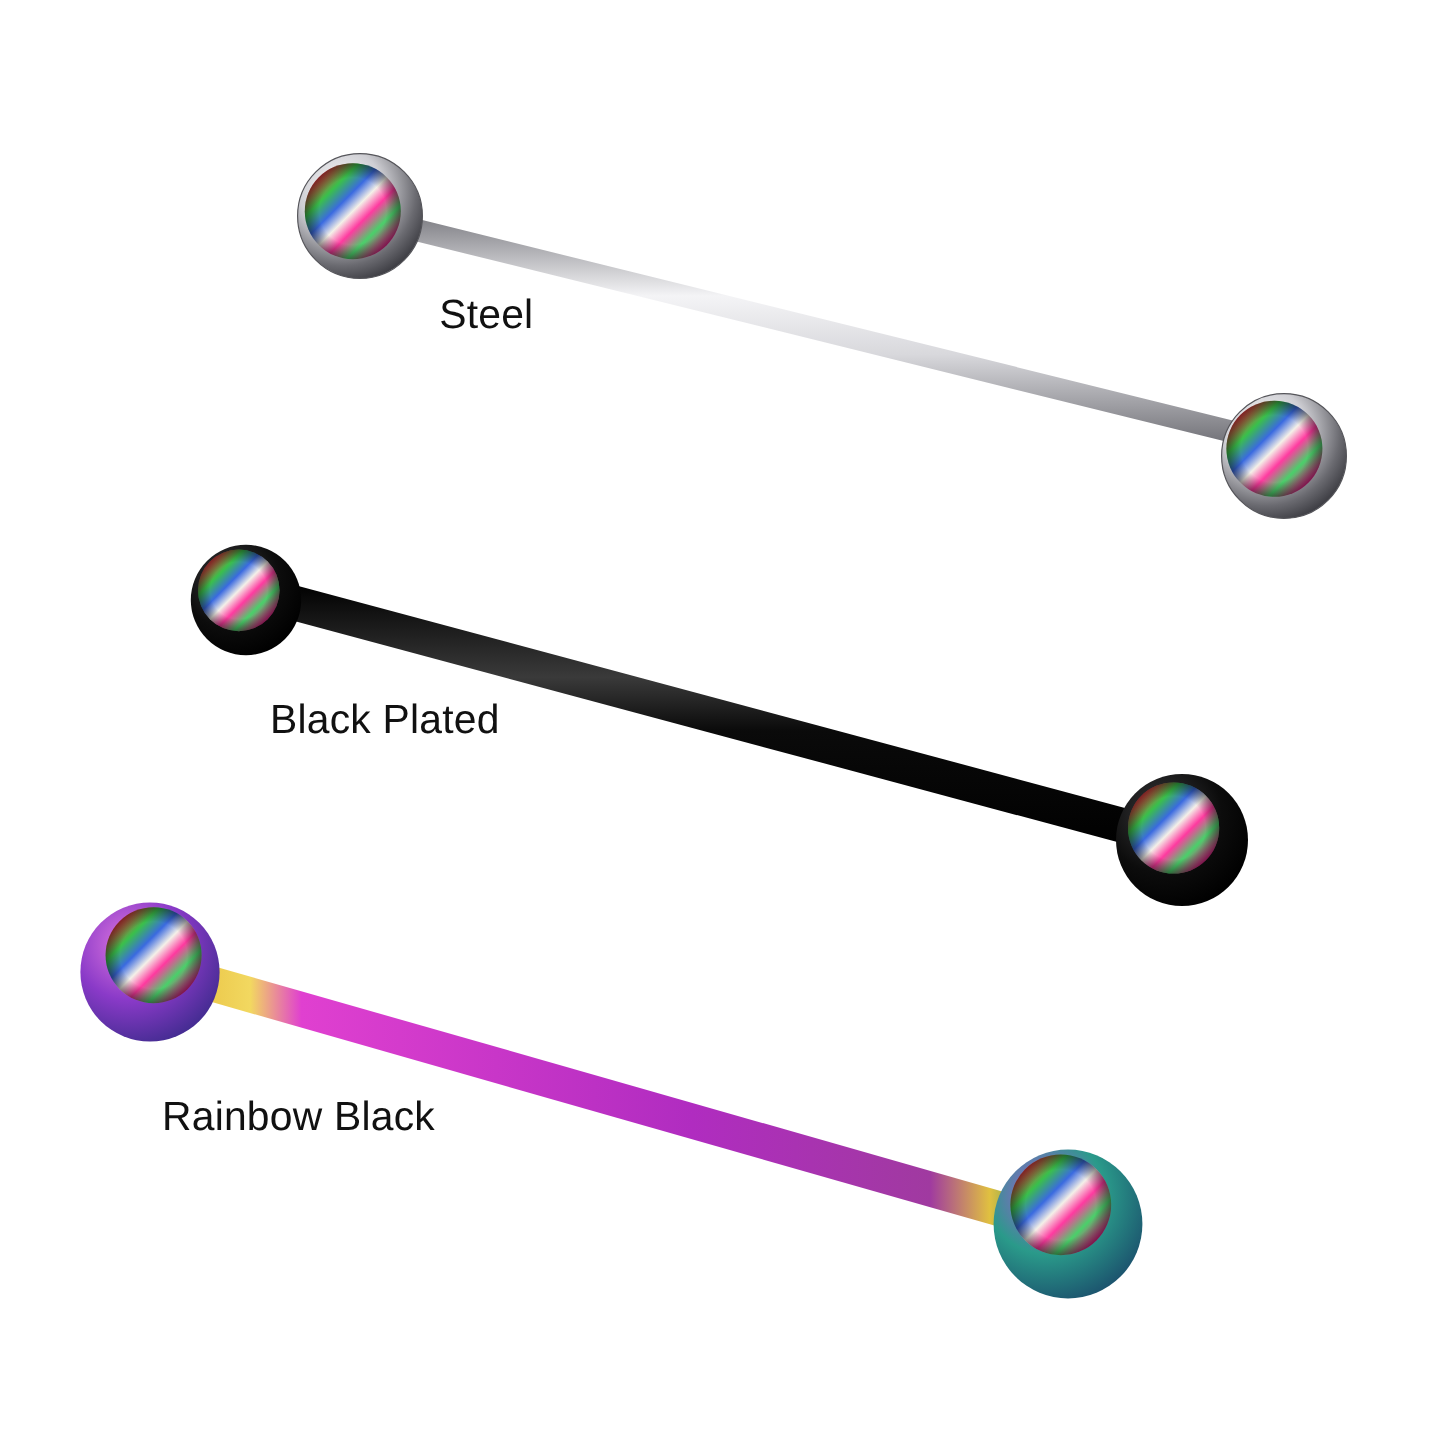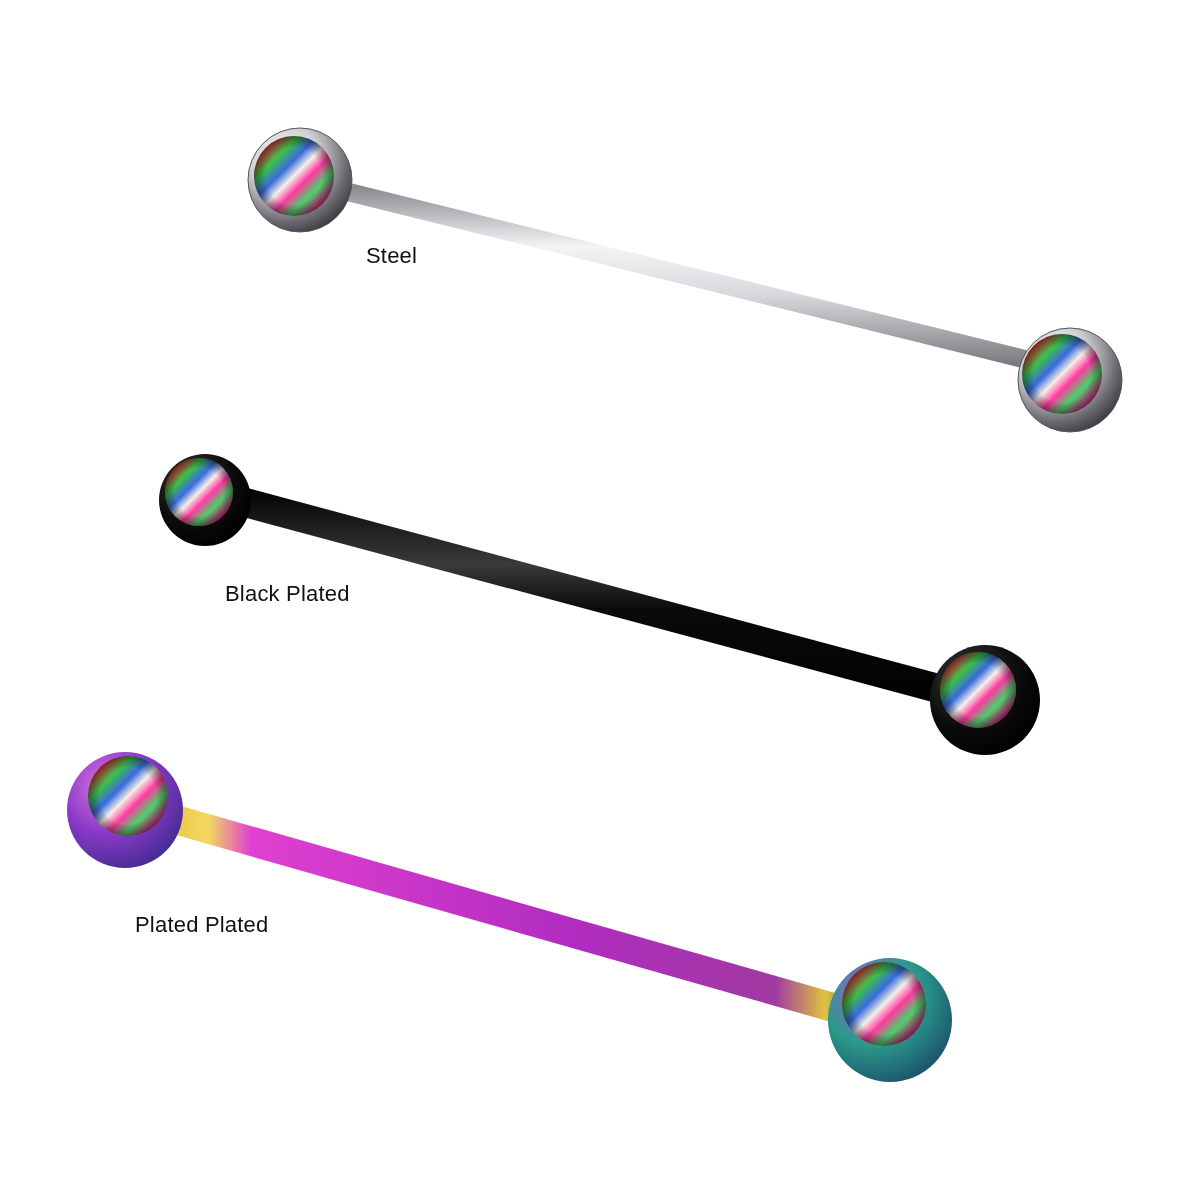--- a/index.html
+++ b/index.html
@@ -1,21 +1,21 @@
 <!DOCTYPE html>
 <html><head>
   <meta charset="utf-8">
   <style>
     html, body { margin: 0; padding: 0; background: #ffffff; }
     body { width: 1200px; height: 1200px; position: relative; overflow: hidden; }
     .stage { position: absolute; left: 0; top: 0; width: 1200px; height: 1200px; }
     .label {
       position: absolute;
       font-family: "Liberation Sans", "DejaVu Sans", sans-serif;
-      font-size: 22px;
+      font-size: 34px;
       color: #111111;
       letter-spacing: 0.2px;
       white-space: nowrap;
     }
     svg { position: absolute; left: 0; top: 0; }
   </style>
 </head>
 <body>
 
 <div class="stage">
@@ -110,14 +110,14 @@
       <circle cx="128" cy="796" r="40" fill="url(#opal)"></circle>
       <circle cx="128" cy="796" r="40" fill="url(#opalShade)"></circle>
       <circle cx="890" cy="1020" r="62" fill="url(#rainbowBallR)"></circle>
       <circle cx="884" cy="1004" r="42" fill="url(#opal)"></circle>
       <circle cx="884" cy="1004" r="42" fill="url(#opalShade)"></circle>
     </g>
   </svg>
 
   <div class="label" style="left:366px; top:243px;">Steel</div>
   <div class="label" style="left:225px; top:581px;">Black Plated</div>
-  <div class="label" style="left:135px; top:912px;">Plated Plated</div>
+  <div class="label" style="left:135px; top:912px;">Rainbow Black</div>
 </div>
 
 </body></html>

